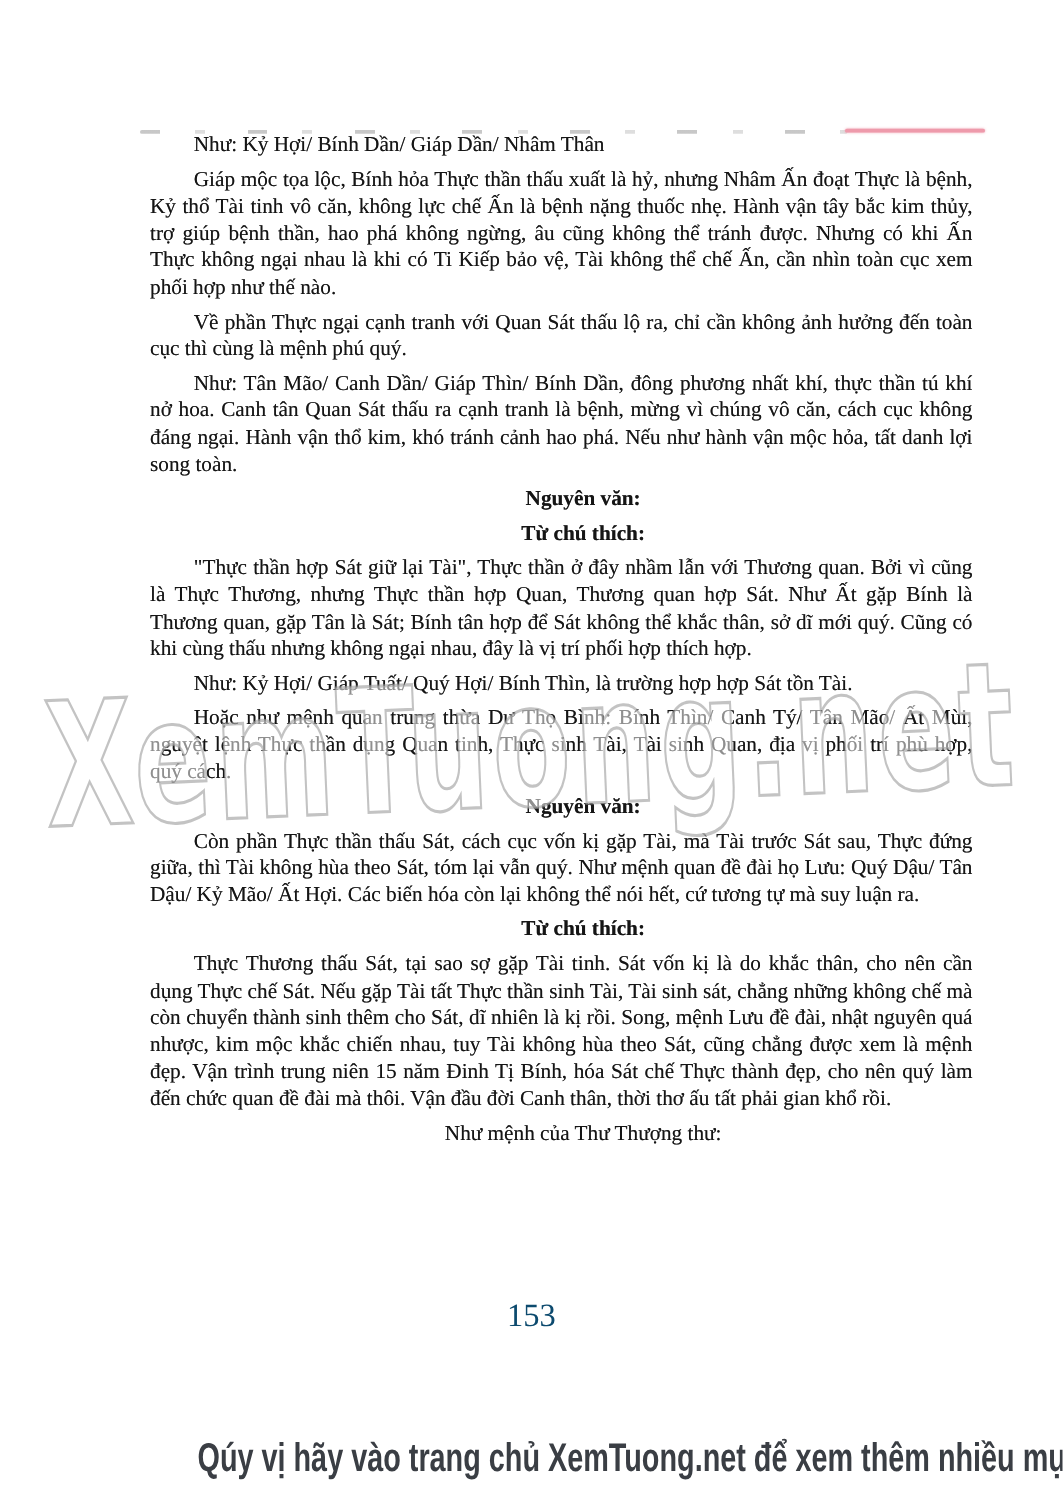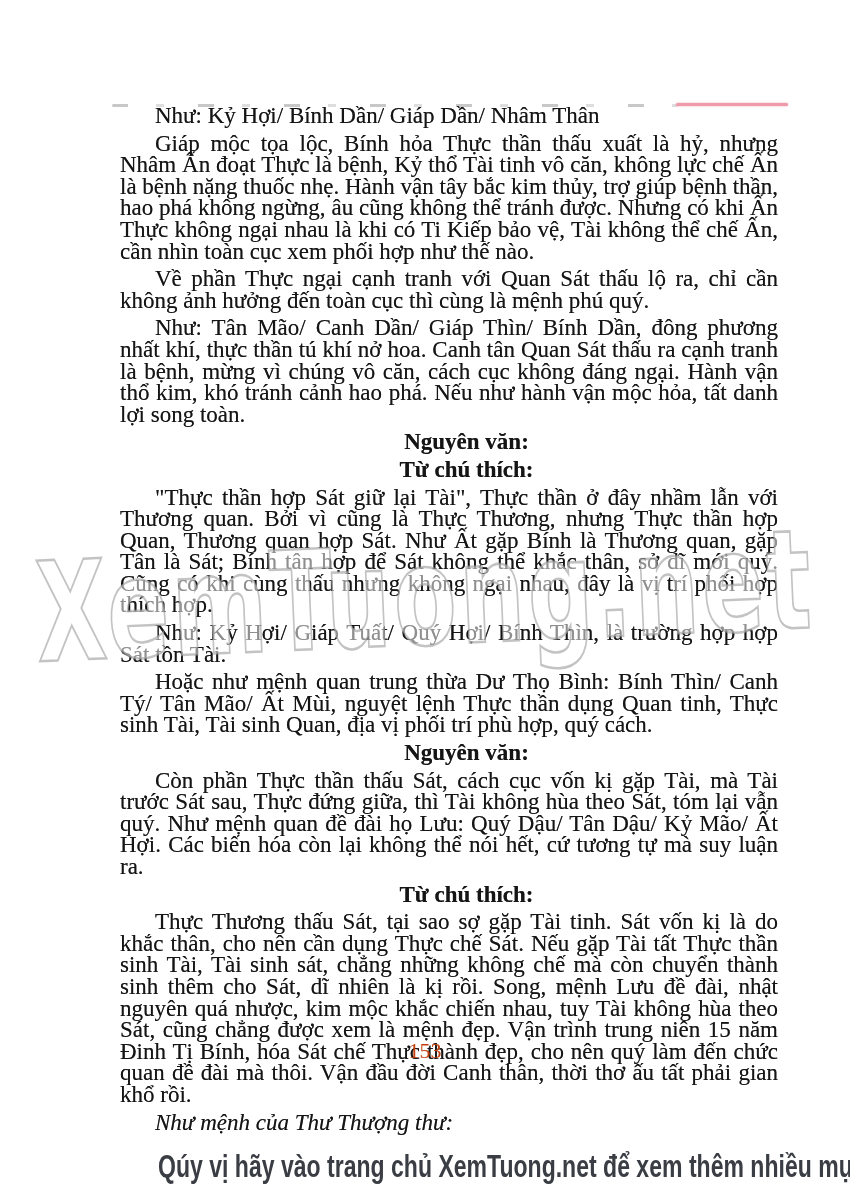--- a/index.html
+++ b/index.html
@@ -18,43 +18,43 @@
     border-radius:2px;
   }
   .pink-line{
     position:absolute;left:676px;top:103px;width:112px;height:3px;
     border-radius:2px;
     box-shadow:0 0 2px rgba(238,154,171,.9);
   }
   
   .content{
     position:absolute;left:120px;top:105px;width:658px;
-    font-size:23px;line-height:21.6px;color:#151515;
+    font-size:17px;line-height:21.6px;color:#151515;
     text-align:justify;
     z-index:1;
     text-shadow:0 0 .35px rgba(0,0,0,.55);
   }
   .para{margin:0;text-indent:35px;}
   .para + .para{margin-top:6px;}
   .para.heading{font-weight:bold;text-align:center;}
-  .para.italic-line{font-style:italic;text-align:left;}
+  .para.italic-line{text-align:center;}
   
   .watermark{
     position:absolute;left:50%;top:600px;
     transform:translate(-50%,-52%) rotate(-2.5deg) scaleX(0.66);
     transform-origin:center;
     font-family:"DejaVu Sans","Liberation Sans",sans-serif;
     font-weight:bold;font-size:138px;letter-spacing:5px;white-space:nowrap;
     color:rgba(255,255,255,0.52);
     -webkit-text-stroke:2.5px rgba(158,158,158,0.62);
     z-index:3;pointer-events:none;
   }
   .page-number{
     position:absolute;left:0;top:1038px;width:100%;
-    text-align:center;font-size:22px;color:#c2410c;
+    text-align:center;font-size:26px;color:#0c4a6e;
     z-index:1;
   }
   
   .footer{
     position:absolute;left:0;top:1148px;width:100%;
     text-align:center;z-index:4;
   }
   .footer-inner{
     display:inline-block;white-space:nowrap;
     font-family:"Liberation Sans","DejaVu Sans",sans-serif;

